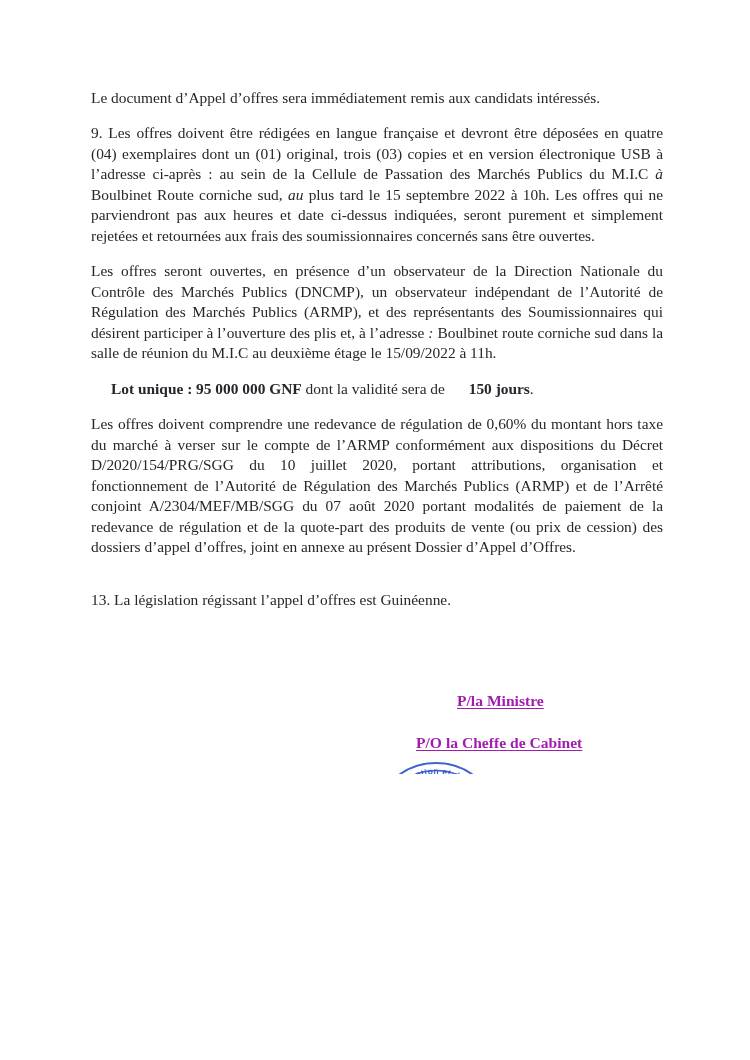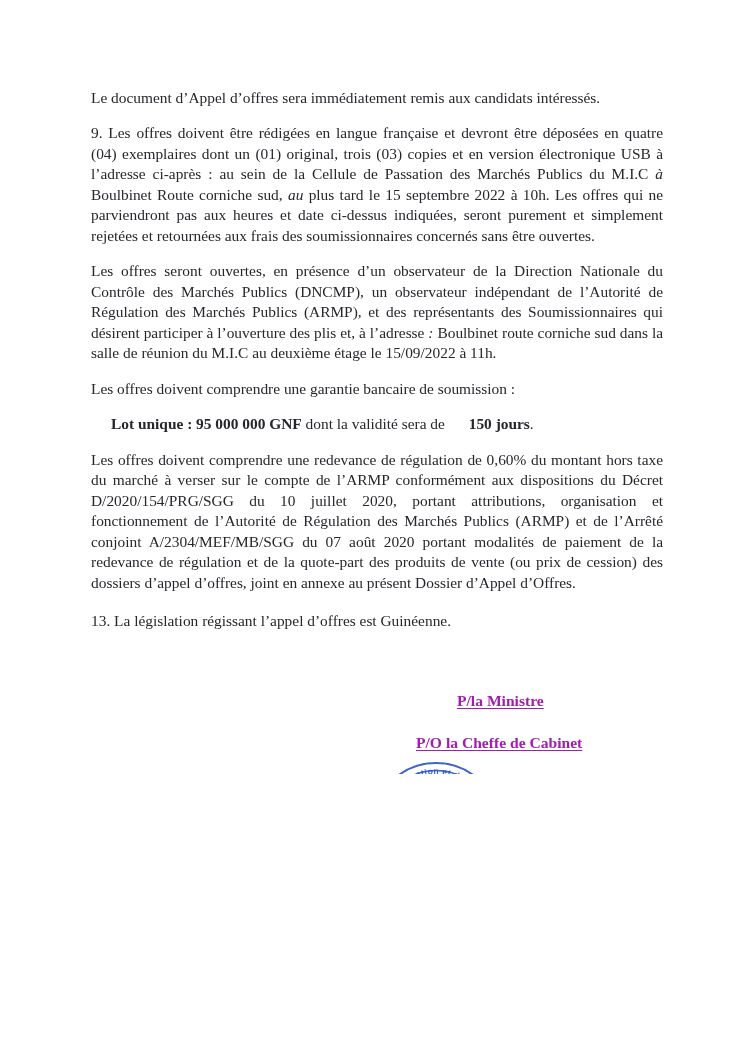--- a/index.html
+++ b/index.html
@@ -26,21 +26,21 @@
   p.para {
     margin: 0 0 15px 0;
     font-size: 15.4px;
     line-height: 1.33;
     text-align: justify;
     text-justify: inter-word;
     color: #26262c;
     -webkit-font-smoothing: antialiased;
   }
   p.para.loose { text-align: left; }
-  p.para.gap-lg { margin-bottom: 18px; }
+  p.para.gap-lg { margin-bottom: 32px; }
   b { font-weight: bold; margin-left: 20px; }
   i { font-style: italic; }
 
   
   .sign-area {
     position: absolute;
     left: 0;
     top: 676px;
     width: 750px;
     height: 270px;
@@ -96,23 +96,20 @@
     </p>
 
     <p class="para">
       <span>9. Les offres doivent être rédigées en langue française et devront être déposées en quatre (04) exemplaires dont un (01) original, trois (03) copies et en version électronique USB à l’adresse ci-après : au sein de la Cellule de Passation des Marchés Publics du M.I.C </span><i>à</i><span> Boulbinet Route corniche sud, </span><i>au</i><span> plus tard le 15 septembre 2022 à 10h.  Les offres qui ne parviendront pas aux heures et date ci-dessus indiquées, seront purement et simplement rejetées et retournées aux frais des soumissionnaires concernés sans être ouvertes.</span>
     </p>
 
     <p class="para">
       <span>Les offres seront ouvertes, en présence d’un observateur de la Direction Nationale du Contrôle des Marchés Publics (DNCMP), un observateur indépendant de l’Autorité de Régulation des Marchés Publics (ARMP), et des représentants des Soumissionnaires qui désirent participer à l’ouverture des plis et, à l’adresse </span><i>:</i><span> Boulbinet route corniche sud dans la salle de réunion du M.I.C au deuxième étage le 15/09/2022 à 11h.</span>
     </p>
 
-    <p class="para loose">
-      <span>Les offres doivent comprendre une garantie bancaire de soumission :</span>
-    </p>
 
     <p class="para loose">
       <b>Lot unique : 95 000 000 GNF</b><span> dont la validité sera de </span><b>150 jours</b><span>.</span>
     </p>
 
 
     <p class="para gap-lg">
       <span>Les offres doivent comprendre une redevance de régulation de 0,60% du montant hors taxe du marché à verser sur le compte de l’ARMP conformément aux dispositions du Décret D/2020/154/PRG/SGG du 10 juillet 2020, portant attributions, organisation et fonctionnement de l’Autorité de Régulation des Marchés Publics (ARMP) et de l’Arrêté conjoint A/2304/MEF/MB/SGG du 07 août 2020 portant modalités de paiement de la redevance de régulation et de la quote-part des produits de vente (ou prix de cession) des dossiers d’appel d’offres, joint en annexe au présent Dossier d’Appel d’Offres.</span>
     </p>
 

